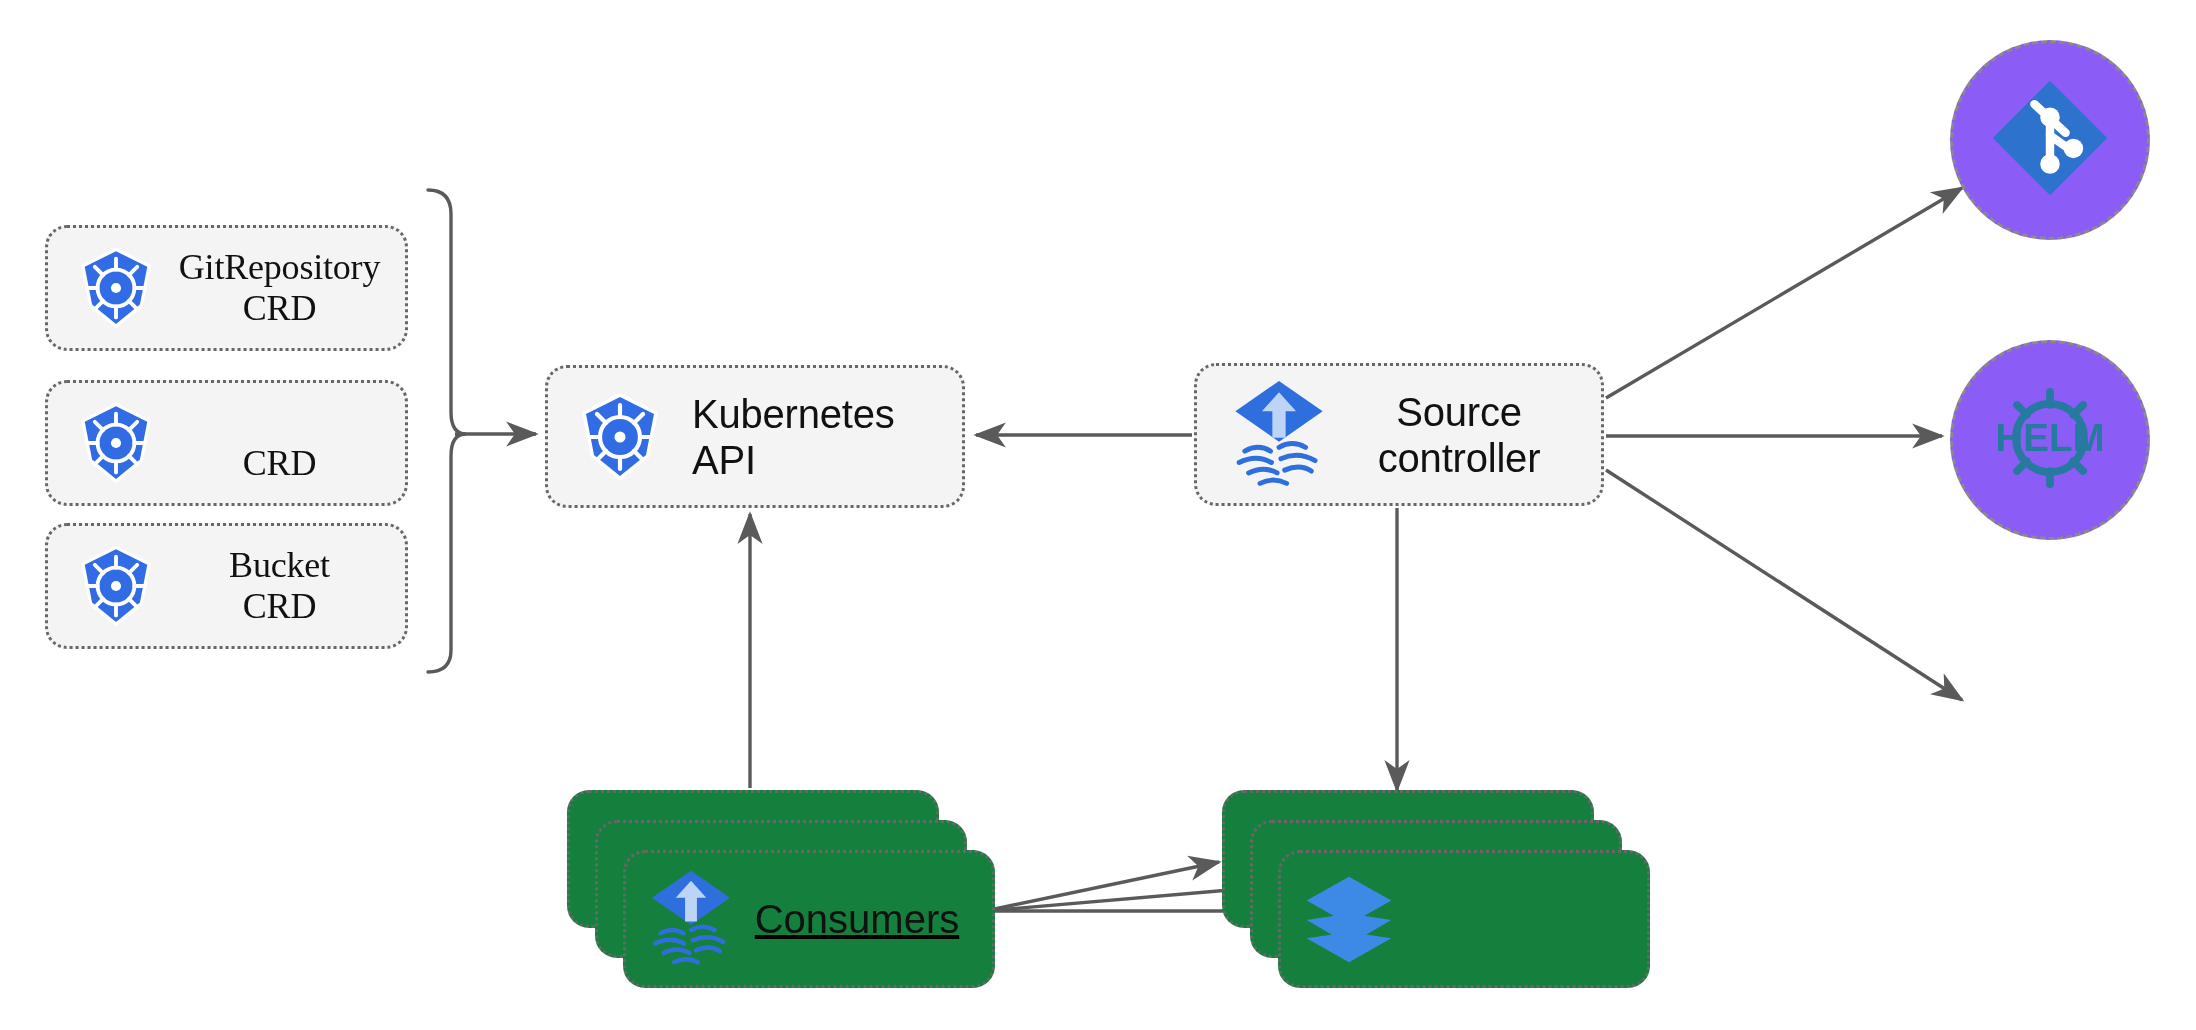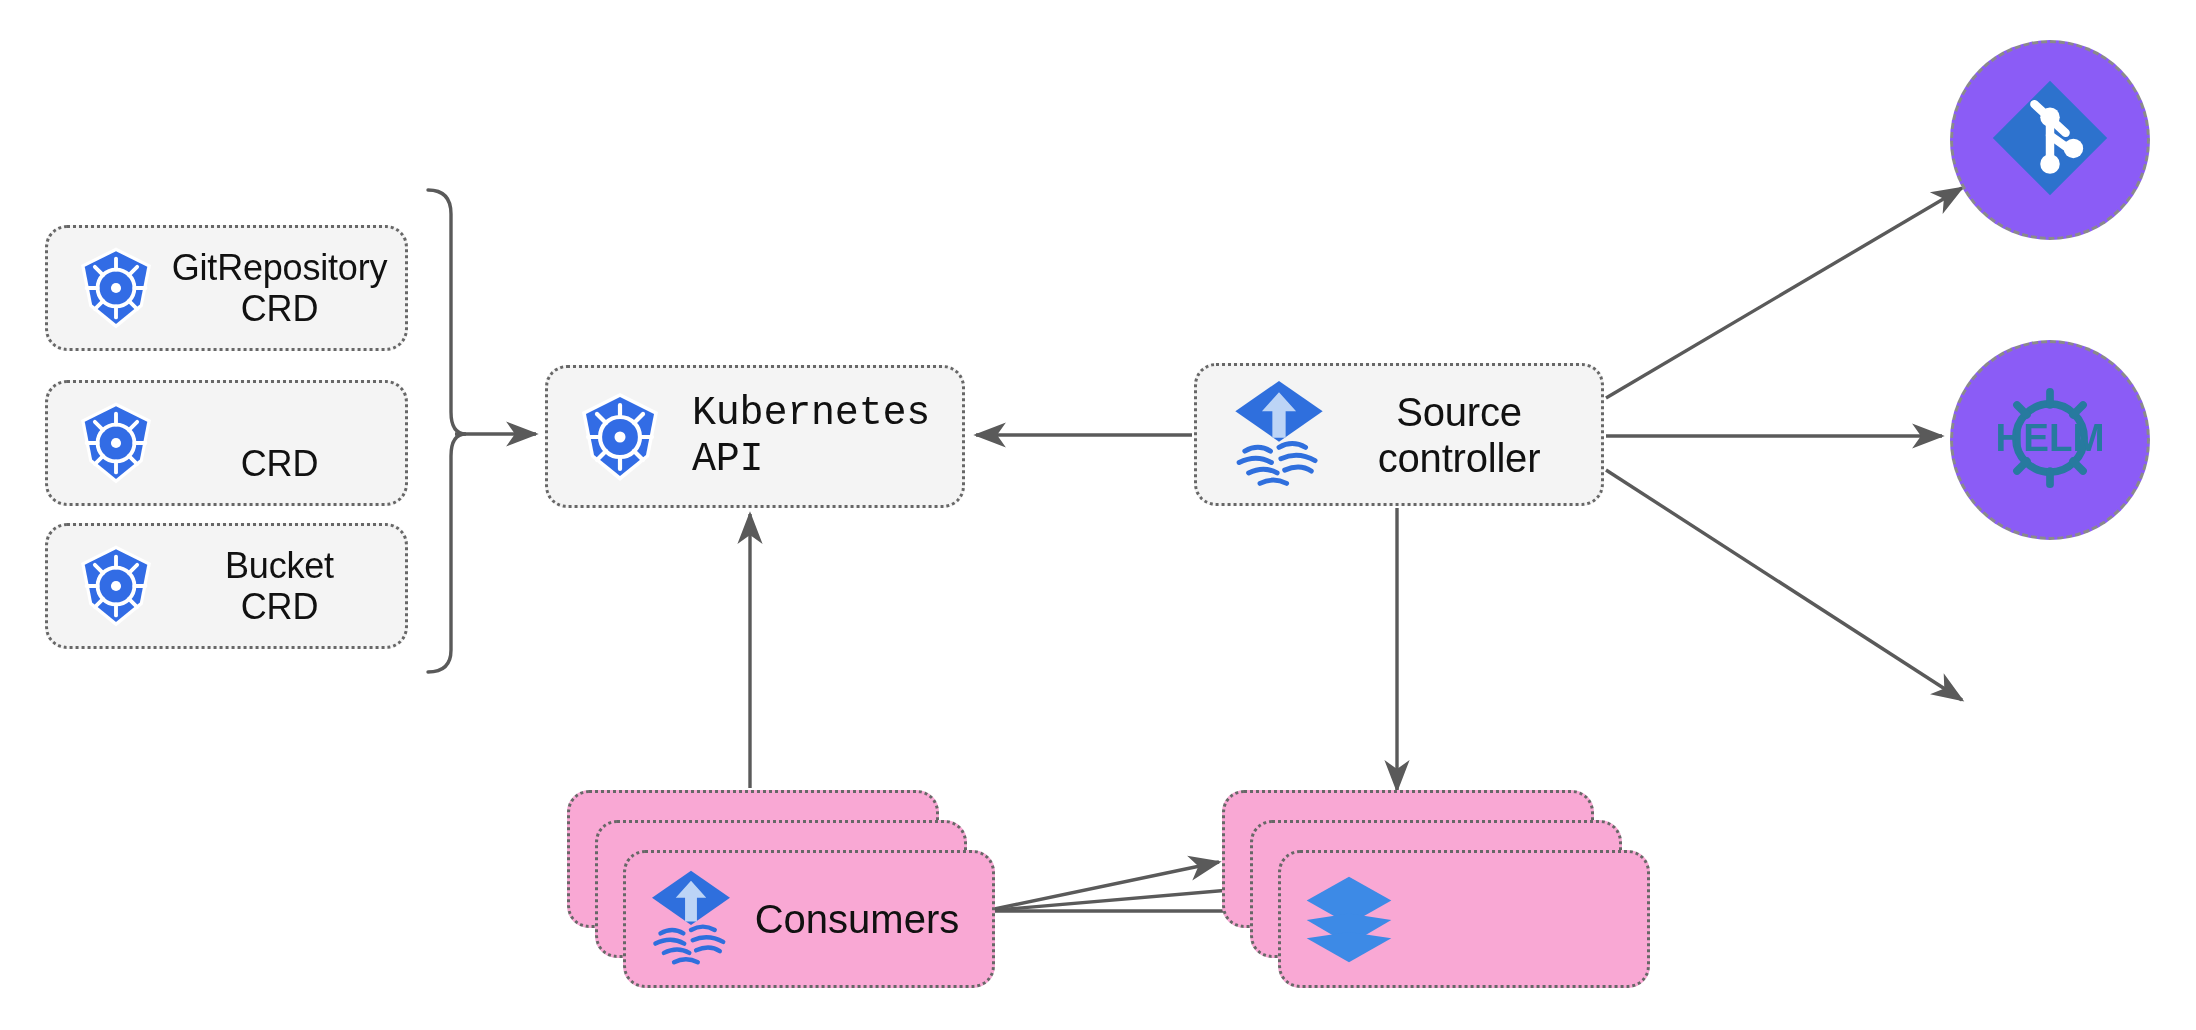--- a/index.html
+++ b/index.html
@@ -23,39 +23,39 @@
     font-size:37px;
     line-height:1.15;
     text-align:center;
     flex:1 1 auto;
     white-space:pre-line;
     letter-spacing:-0.2px;
   }
   .node .ico{flex:0 0 auto;display:flex;align-items:center;justify-content:center;}
 
   
-  .crd{left:45px;width:363px;height:126px;padding-left:22px;padding-right:8px;}
+  .crd{left:45px;width:363px;height:126px;padding-left:22px;padding-right:8px;font-family:Liberation Serif, serif;}
   .crd .ico{width:92px;height:92px;}
   .crd .label{font-size:36px;}
 
   
   #k8s-api{left:545px;top:365px;width:420px;height:143px;padding-left:22px;padding-right:18px;}
   #k8s-api .ico{width:100px;height:100px;}
-  #k8s-api .label{font-size:40px;text-align:left;padding-left:22px;font-family:Liberation Mono, monospace;}
+  #k8s-api .label{font-size:40px;text-align:left;padding-left:22px;}
 
   
   #source-controller{left:1194px;top:363px;width:410px;height:143px;padding-left:34px;padding-right:10px;}
   #source-controller .ico{width:96px;height:112px;}
   #source-controller .label{font-size:40px;}
 
   
   .stack{position:absolute;}
   .stack .card{
-    position:absolute;background:#f9a8d4;border:3px dotted #676767;
-    border-radius:22px;box-sizing:border-box;
+    position:absolute;background:#15803d;border:3px dotted #676767;
+    border-radius:22px;box-sizing:border-box;text-decoration:underline;
   }
   .stack .card.front{display:flex;align-items:center;}
   .stack .ico{flex:0 0 auto;display:flex;align-items:center;justify-content:center;}
   .stack .label{flex:1 1 auto;text-align:center;color:#111;font-size:40px;}
 
   
   .circ{
     position:absolute;width:200px;height:200px;border-radius:50%;
     background:#8b5cf6;border:3px dashed #8a8a8a;box-sizing:border-box;
     display:flex;align-items:center;justify-content:center;

